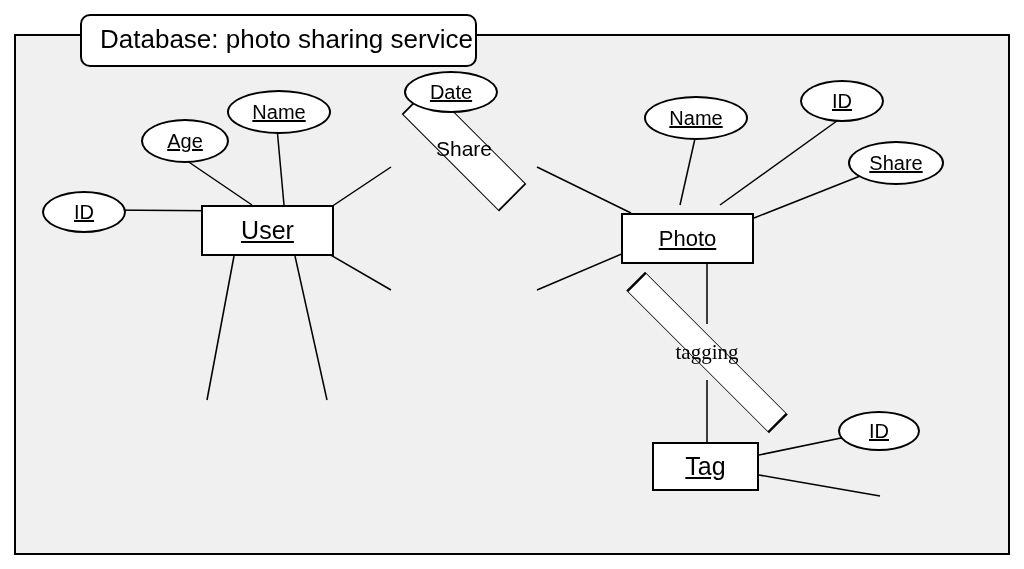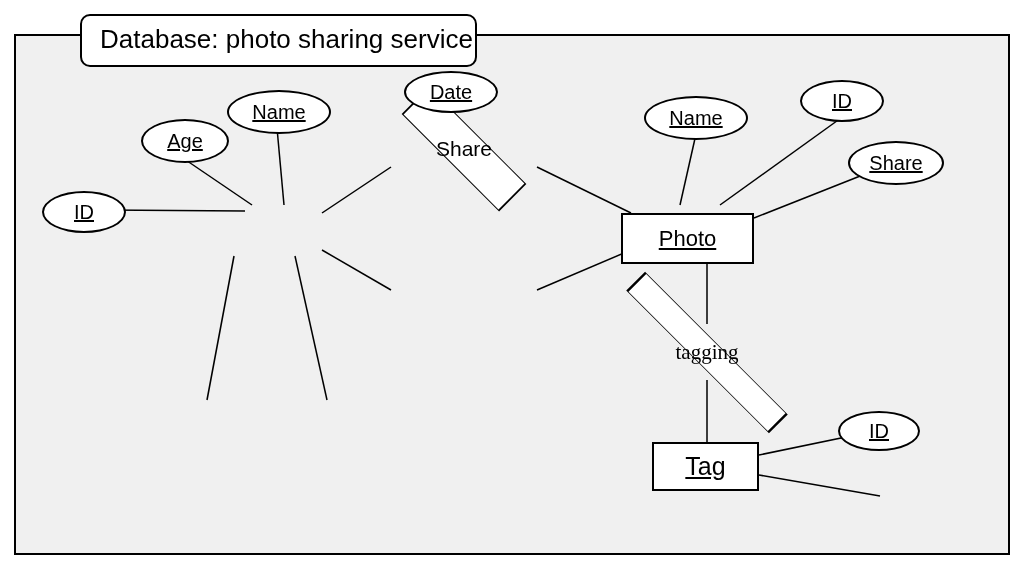--- a/index.html
+++ b/index.html
@@ -113,20 +113,21 @@
     <line x1="754" y1="218" x2="888" y2="165"></line>
 
     <line x1="707" y1="256" x2="707" y2="324"></line>
 
     <line x1="707" y1="380" x2="707" y2="442"></line>
 
     <line x1="759" y1="455" x2="870" y2="432"></line>
     <line x1="759" y1="475" x2="880" y2="496"></line>
   </svg>
 
+  <div class="node entity" style="left:201px; top:205px; width:133px; height:51px; font-size:25px;">User</div>
 
   <div class="node entity" style="left:621px; top:213px; width:133px; height:51px; font-size:22px;">Photo</div>
 
   <div class="node entity" style="left:652px; top:442px; width:107px; height:49px; font-size:25px;">Tag</div>
 
   <div class="relwrap" style="left:389px; top:110px; width:150px; height:78px;">
     <div class="diamond" style="transform: rotate(45deg) scale(1.30,0.70) scale(0.707);"></div>
     <span class="dlabel">Share</span>
   </div>
 

